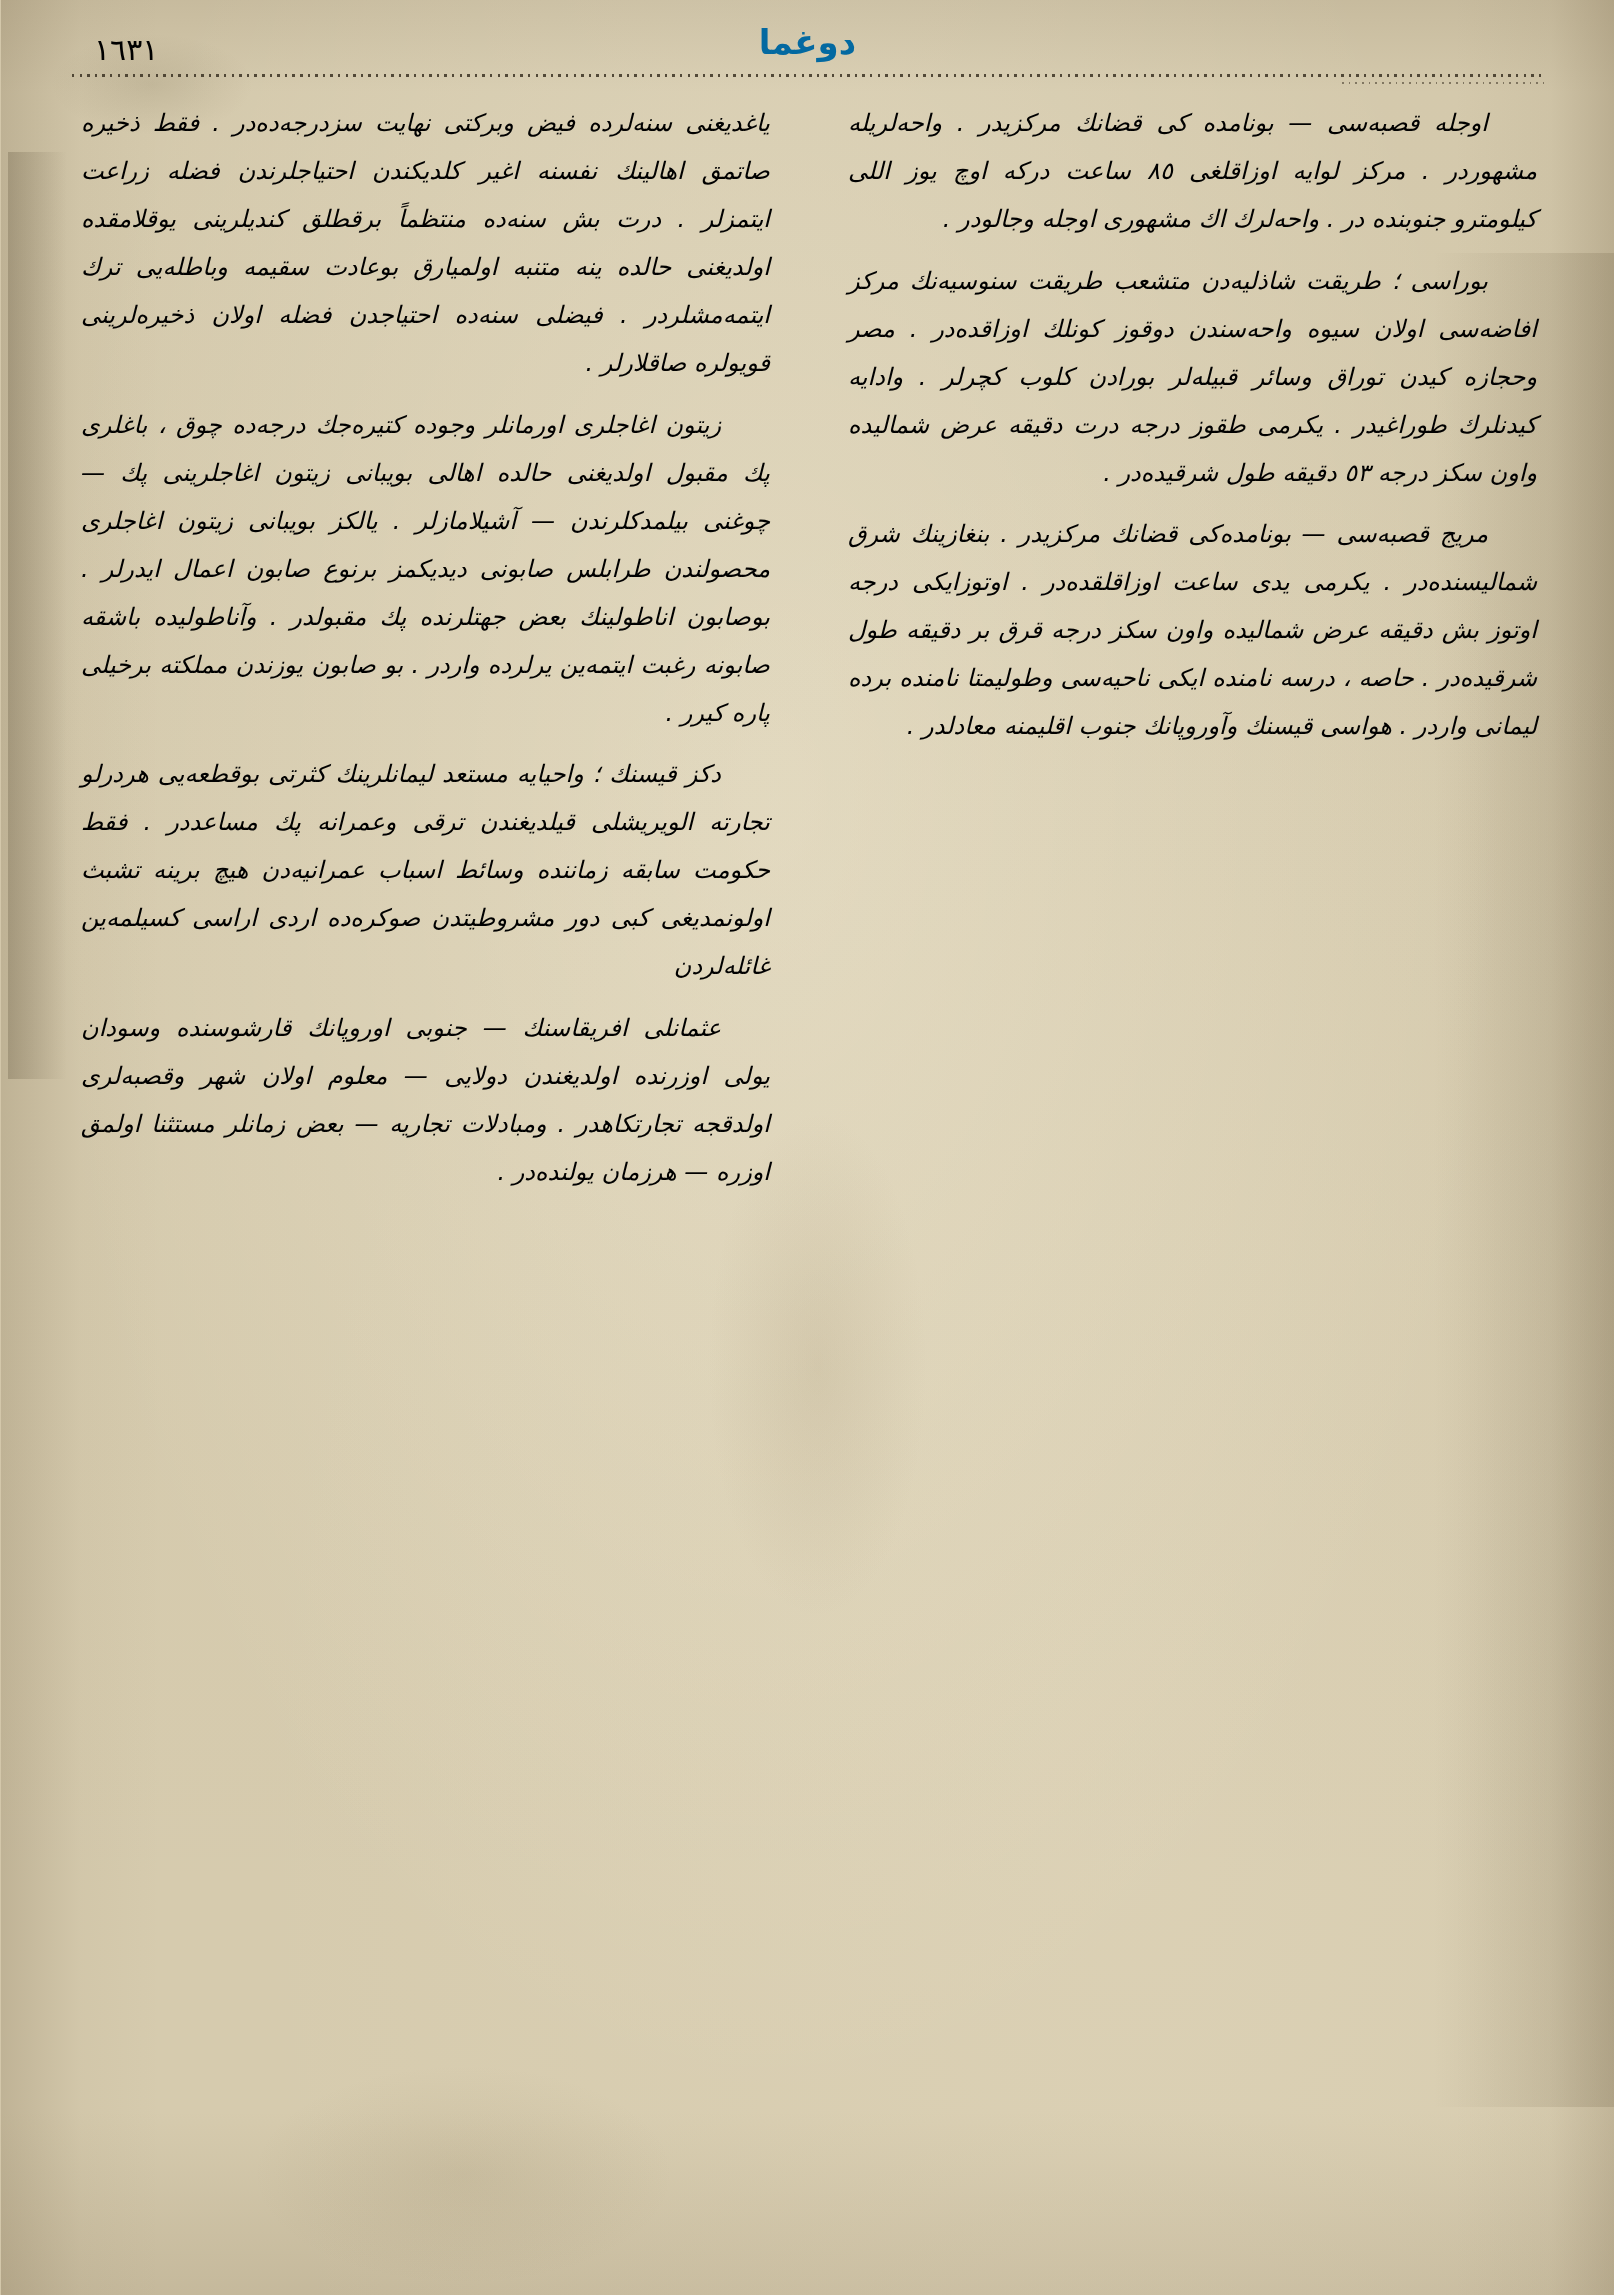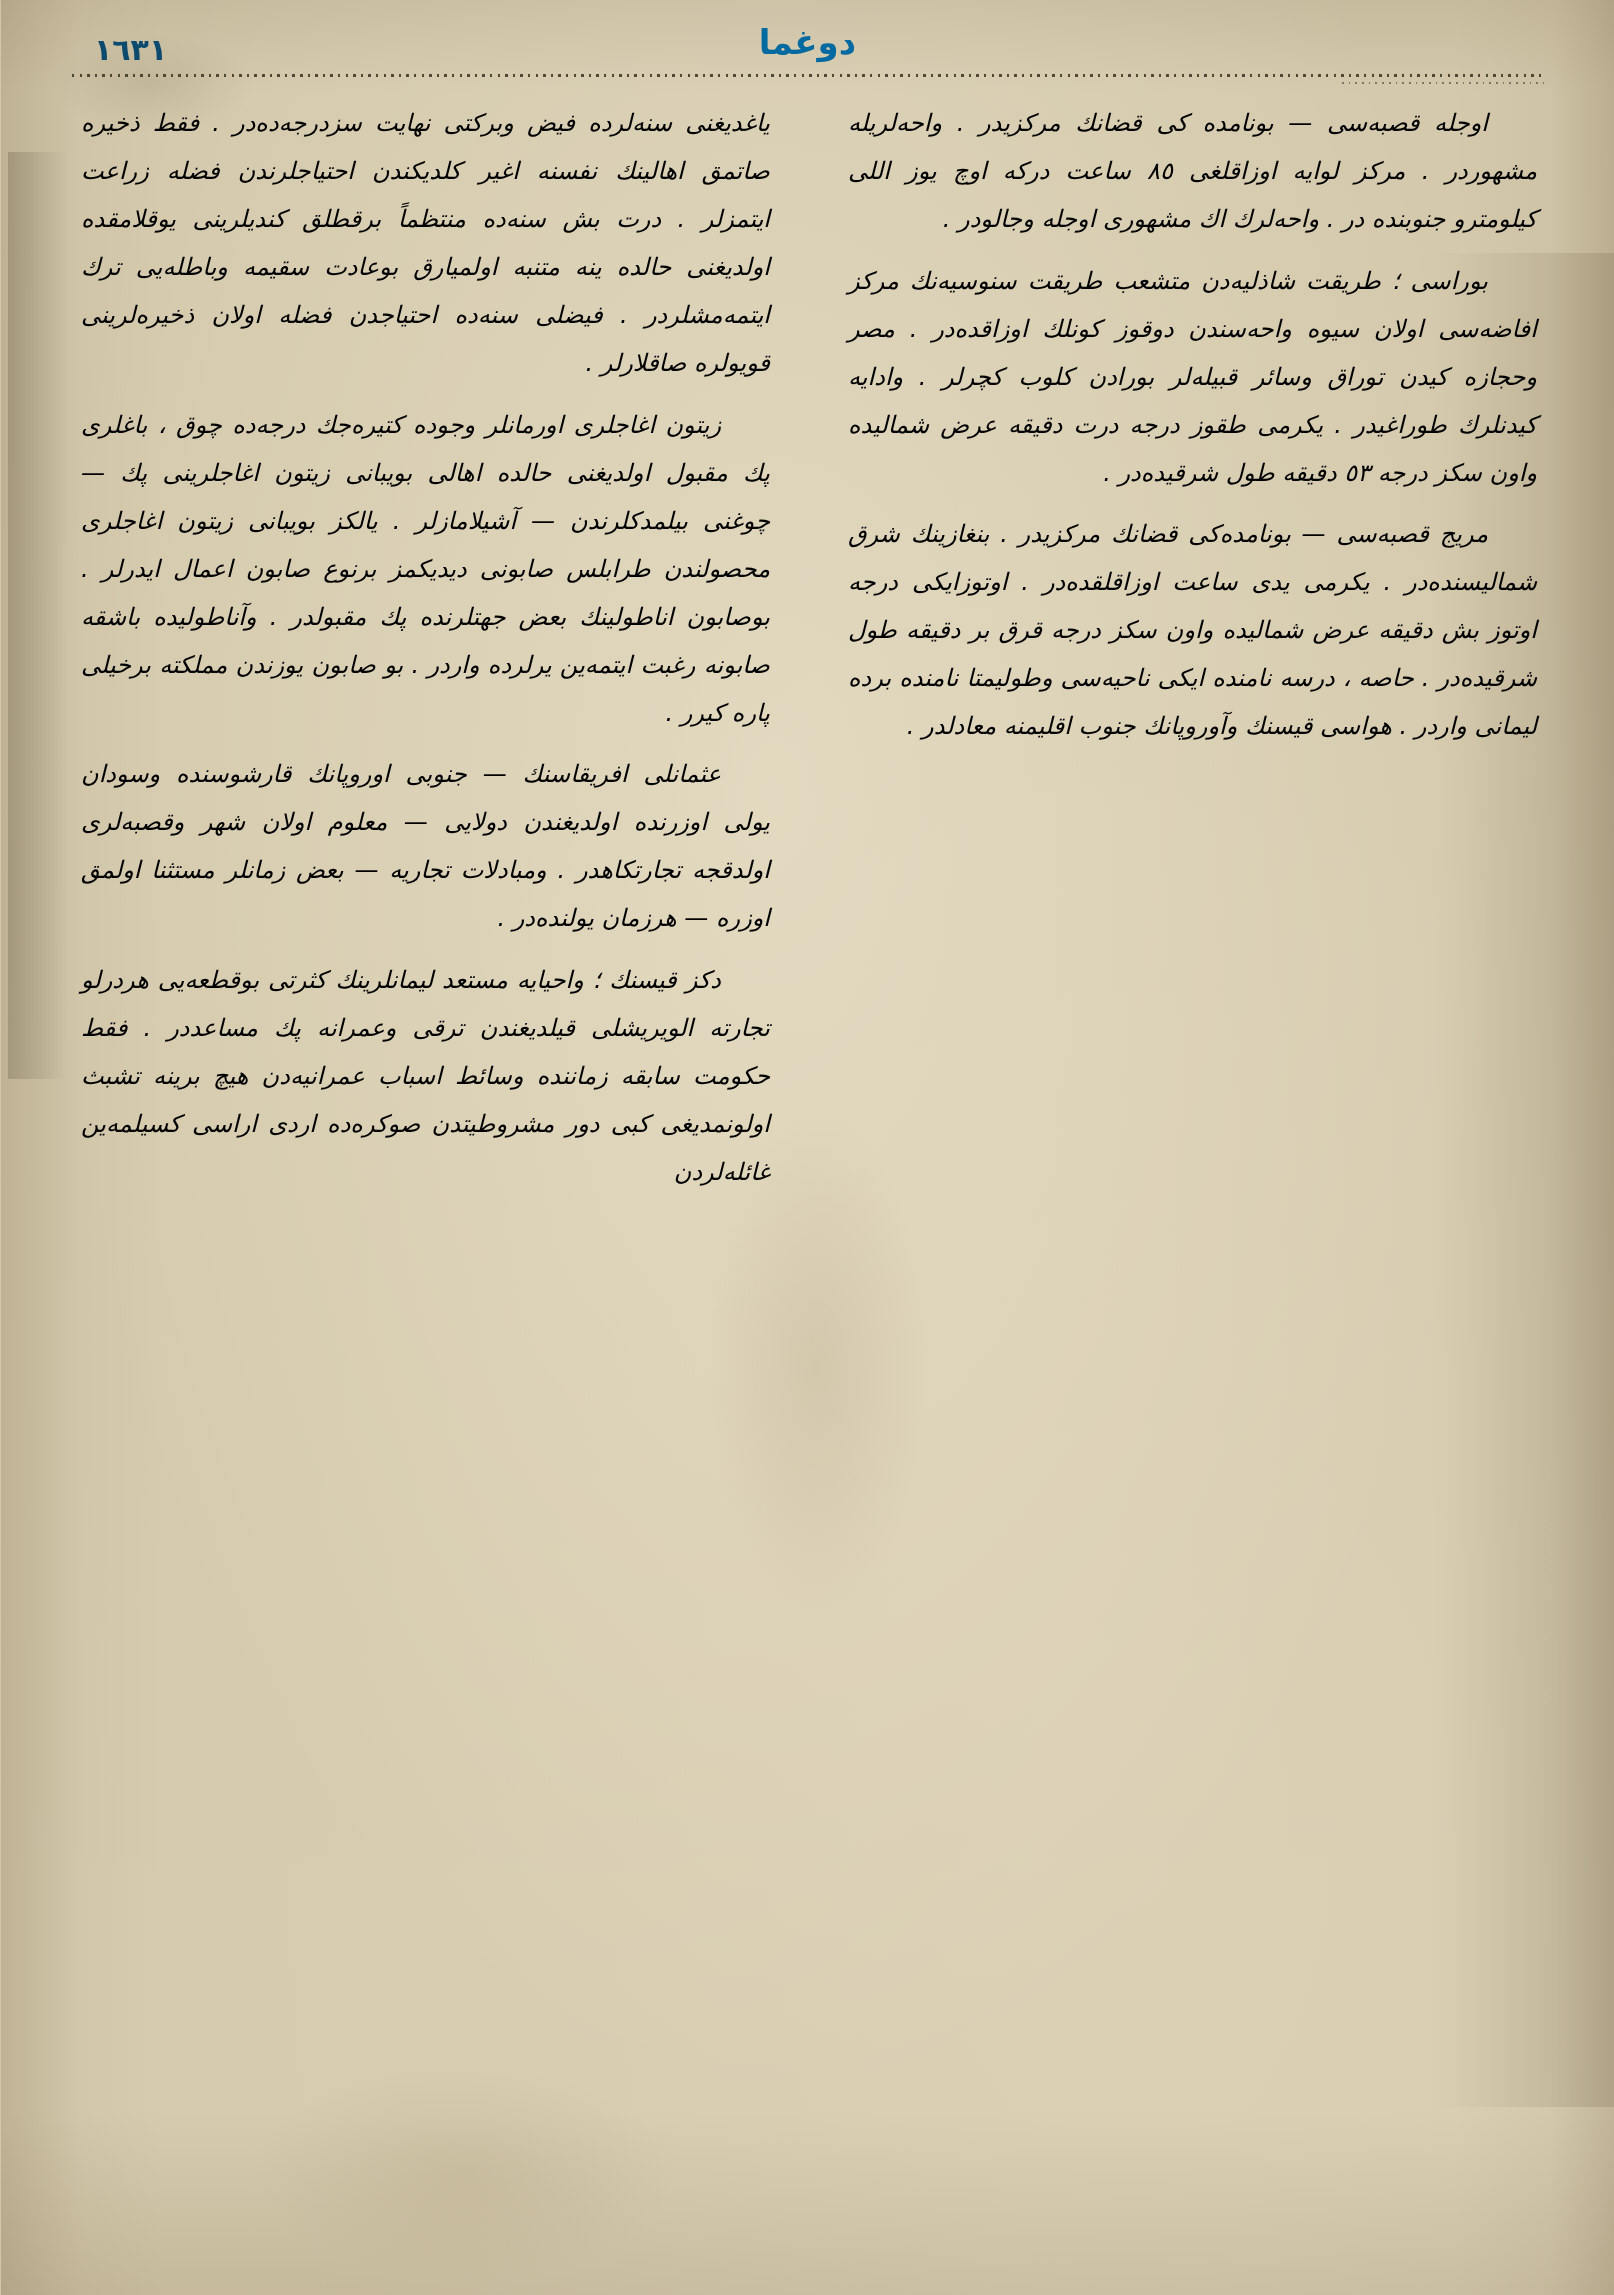--- a/index.html
+++ b/index.html
@@ -42,22 +42,22 @@
     top: 0;
     left: 0;
     right: 0;
     height: 84px;
   }
   .page-number {
     position: absolute;
     top: 32px;
     left: 94px;
     font-size: 30px;
-    font-weight: bold;
-    color: #0c4a6e;
+    font-weight: normal;
+    color: #000000;
     letter-spacing: 3.4px;
     direction: ltr;
   }
   .running-title {
     position: absolute;
     top: 22px;
     left: 0;
     right: 0;
     text-align: center;
     font-size: 34px;
@@ -131,17 +131,17 @@
 
 <main class="text-body">
   <section class="column">
     <p>اوجله قصبه‌سى — بونامده كى قضانك مركزيدر . واحه‌لريله مشهوردر . مركز لوايه اوزاقلغى ٨٥ ساعت دركه اوچ يوز اللى كيلومترو جنوبنده در . واحه‌لرك اك مشهورى اوجله وجالودر .</p>
     <p>بوراسى ؛ طريقت شاذليه‌دن متشعب طريقت سنوسيه‌نك مركز افاضه‌سى اولان سيوه واحه‌سندن دوقوز كونلك اوزاقده‌در . مصر وحجازه كيدن توراق وسائر قبيله‌لر بورادن كلوب كچرلر . وادايه كيدنلرك طوراغيدر . يكرمى طقوز درجه درت دقيقه عرض شماليده واون سكز درجه ٥٣ دقيقه طول شرقيده‌در .</p>
     <p>مريج قصبه‌سى — بونامده‌كى قضانك مركزيدر . بنغازينك شرق شماليسنده‌در . يكرمى يدى ساعت اوزاقلقده‌در . اوتوزايكى درجه اوتوز بش دقيقه عرض شماليده واون سكز درجه قرق بر دقيقه طول شرقيده‌در . حاصه ، درسه نامنده ايكى ناحيه‌سى وطوليمتا نامنده برده ليمانى واردر . هواسى قيسنك وآوروپانك جنوب اقليمنه معادلدر .</p>
   </section>
   <section class="column">
     <p class="no-indent">ياغديغنى سنه‌لرده فيض وبركتى نهايت سزدرجه‌ده‌در . فقط ذخيره صاتمق اهالينك نفسنه اغير كلديكندن احتياجلرندن فضله زراعت ايتمزلر . درت بش سنه‌ده منتظماً برقطلق كنديلرينى يوقلامقده اولديغنى حالده ينه متنبه اولميارق بوعادت سقيمه وباطله‌يى ترك ايتمه‌مشلردر . فيضلى سنه‌ده احتياجدن فضله اولان ذخيره‌لرينى قويولره صاقلارلر .</p>
     <p>زيتون اغاجلرى اورمانلر وجوده كتيره‌جك درجه‌ده چوق ، باغلرى پك مقبول اولديغنى حالده اهالى بويبانى زيتون اغاجلرينى پك — چوغنى بيلمدكلرندن — آشيلامازلر . يالكز بويبانى زيتون اغاجلرى محصولندن طرابلس صابونى ديديكمز برنوع صابون اعمال ايدرلر . بوصابون اناطولينك بعض جهتلرنده پك مقبولدر . وآناطوليده باشقه صابونه رغبت ايتمه‌ين يرلرده واردر . بو صابون يوزندن مملكته برخيلى پاره كيرر .</p>
+    <p>دكز قيسنك ؛ واحيايه مستعد ليمانلرينك كثرتى بوقطعه‌يى هردرلو تجارته الويريشلى قيلديغندن ترقى وعمرانه پك مساعددر . فقط حكومت سابقه زماننده وسائط اسباب عمرانيه‌دن هيچ برينه تشبث اولونمديغى كبى دور مشروطيتدن صوكره‌ده اردى اراسى كسيلمه‌ين غائله‌لردن</p>
     <p>عثمانلى افريقاسنك — جنوبى اوروپانك قارشوسنده وسودان يولى اوزرنده اولديغندن دولايى — معلوم اولان شهر وقصبه‌لرى اولدقجه تجارتكاهدر . ومبادلات تجاريه — بعض زمانلر مستثنا اولمق اوزره — هرزمان يولنده‌در .</p>
-    <p>دكز قيسنك ؛ واحيايه مستعد ليمانلرينك كثرتى بوقطعه‌يى هردرلو تجارته الويريشلى قيلديغندن ترقى وعمرانه پك مساعددر . فقط حكومت سابقه زماننده وسائط اسباب عمرانيه‌دن هيچ برينه تشبث اولونمديغى كبى دور مشروطيتدن صوكره‌ده اردى اراسى كسيلمه‌ين غائله‌لردن</p>
   </section>
 </main>
 
 
 </body></html>

